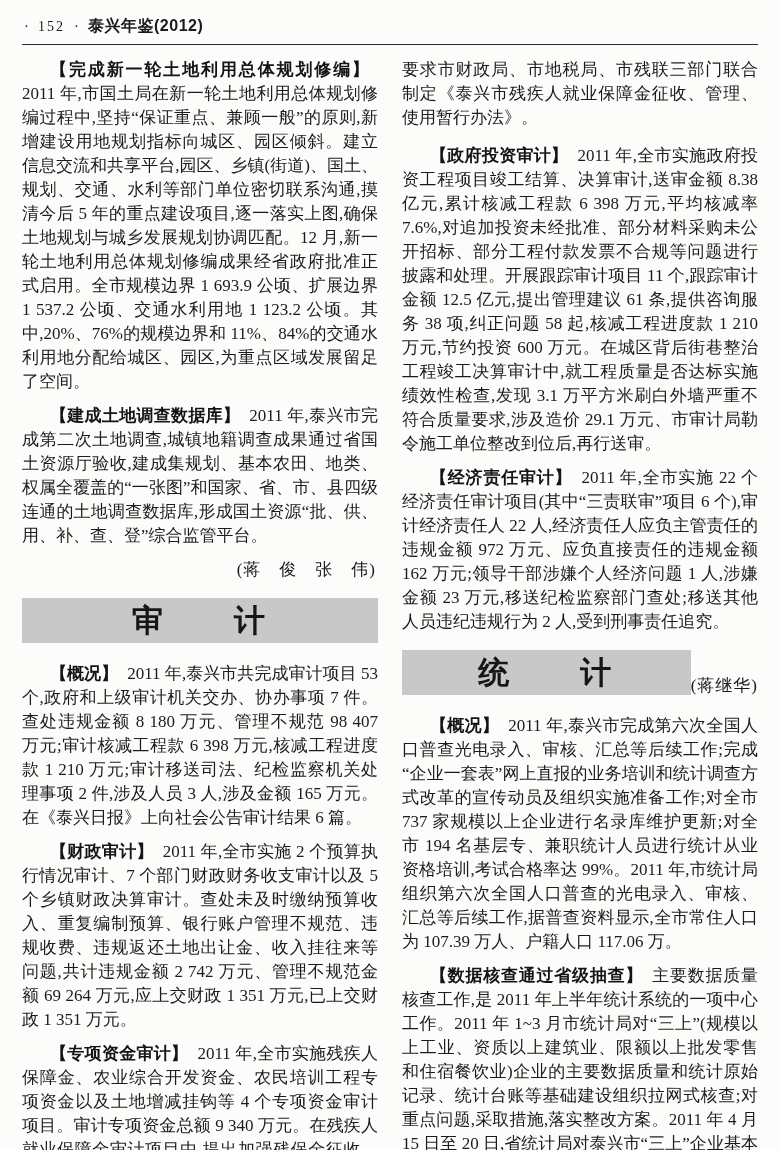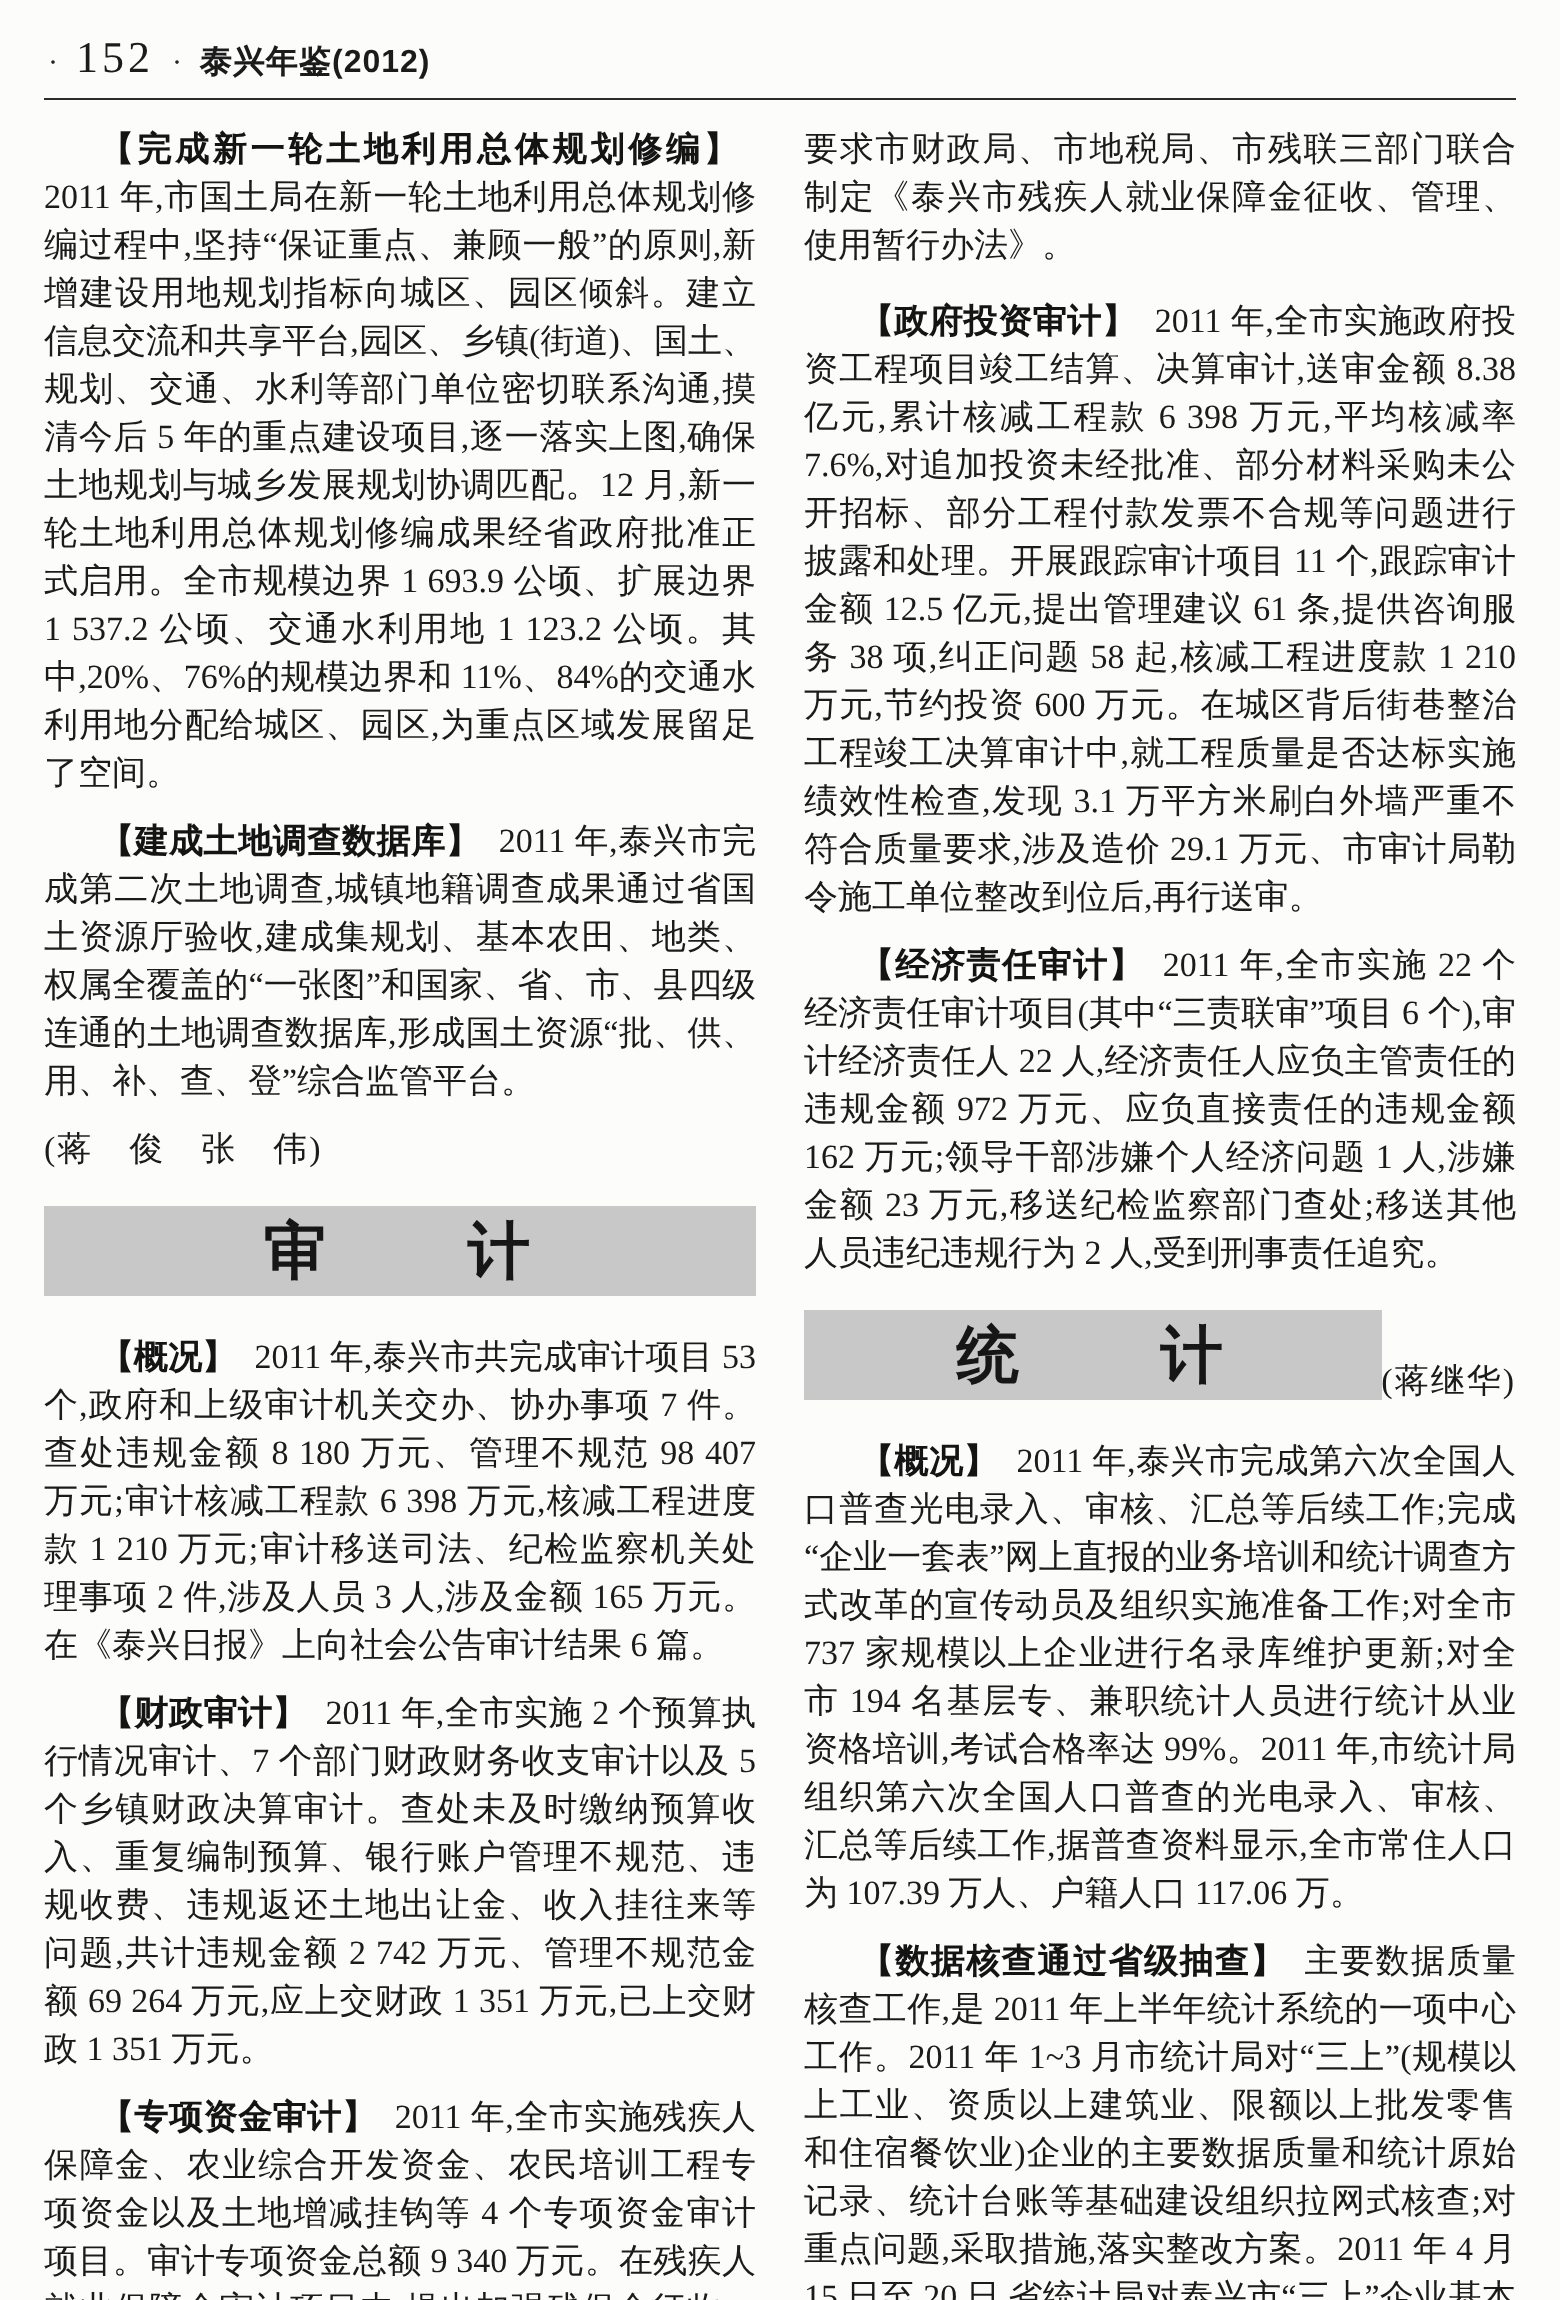--- a/index.html
+++ b/index.html
@@ -15,21 +15,21 @@
     overflow:hidden;
   }
   .hdr {
     display:flex; align-items:baseline; gap:9px;
     padding:2px 0 7px 2px;
     border-bottom:1.5px solid #2b2b2b;
     margin-bottom:13px;
   }
   .hdr .dot { font-size:15px; color:#222; }
   .hdr .num {
-    font-size:22px; letter-spacing:2px;
+    font-size:14px; letter-spacing:2px;
     font-family:"Liberation Serif","DejaVu Serif",serif;
   }
   .hdr .title {
     font-family:Liberation Sans, sans-serif;
     font-weight:bold; font-size:16px; letter-spacing:0.5px;
   }
   .cols { display:flex; gap:24px; }
   .col {
     width:356px;
     font-size:17px; line-height:24px;
@@ -38,21 +38,21 @@
   }
   p.para { margin:0 0 10px 0; }
   p.para.cont { margin-bottom:14px; }
   .head {
     font-family:"Liberation Sans","DejaVu Sans",sans-serif;
     font-weight:bold;
     margin-right:9px;
     color:#141414;
     margin-left:28px;
   }
-  .sig { margin:0 2px 12px 0; text-align:left; letter-spacing:1px; }
+  .sig { margin:0 2px 12px 0; text-align:right; letter-spacing:1px; }
   .sig-inline { float:right; letter-spacing:1px;margin-top:40px; }
   .banner {
     background:#c8c8c8;
     height:45px;
     margin:16px 0 19px 0;
     display:flex; align-items:center; justify-content:center;
     font-family:"Liberation Sans","DejaVu Sans",sans-serif;
     font-weight:bold; font-size:31px; color:#161616;
     letter-spacing:3px;
   }

